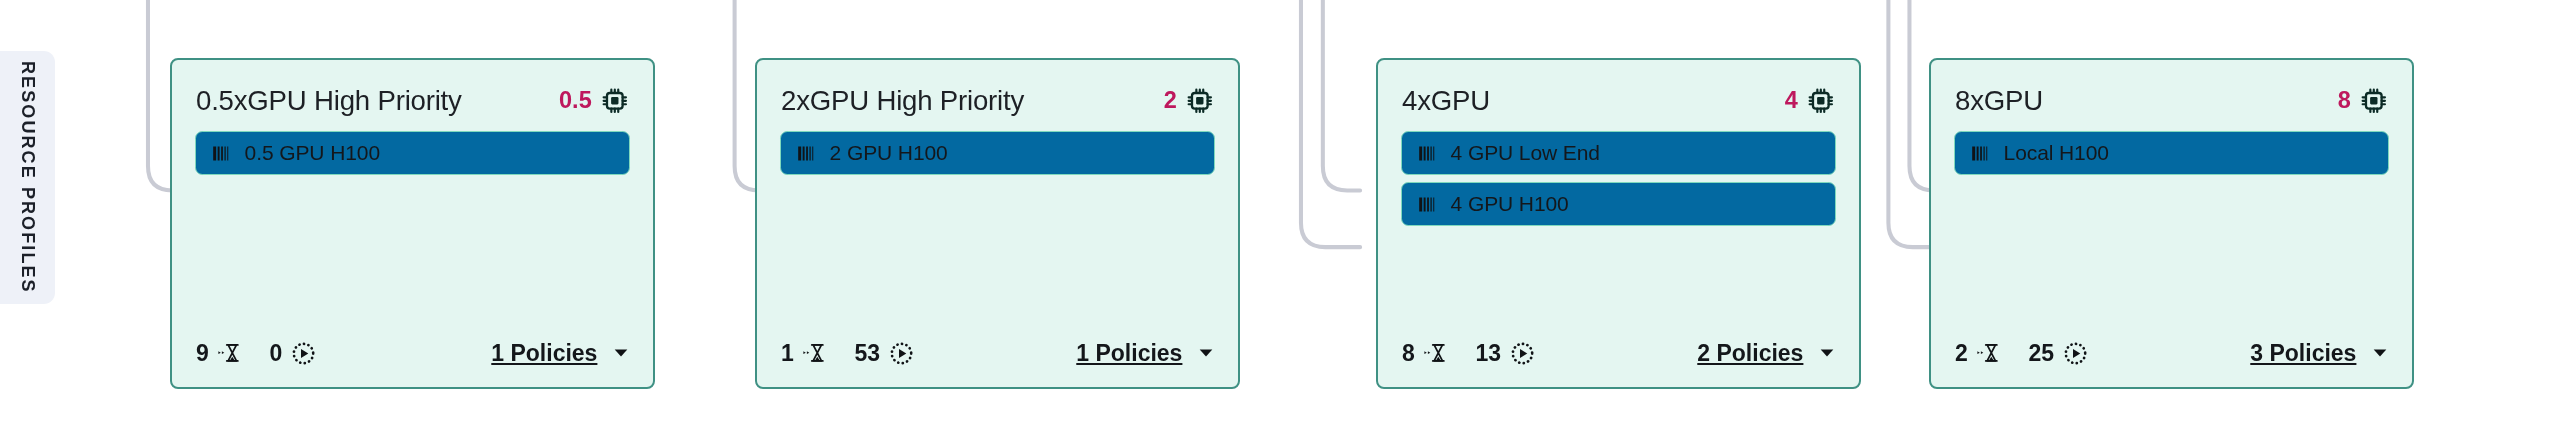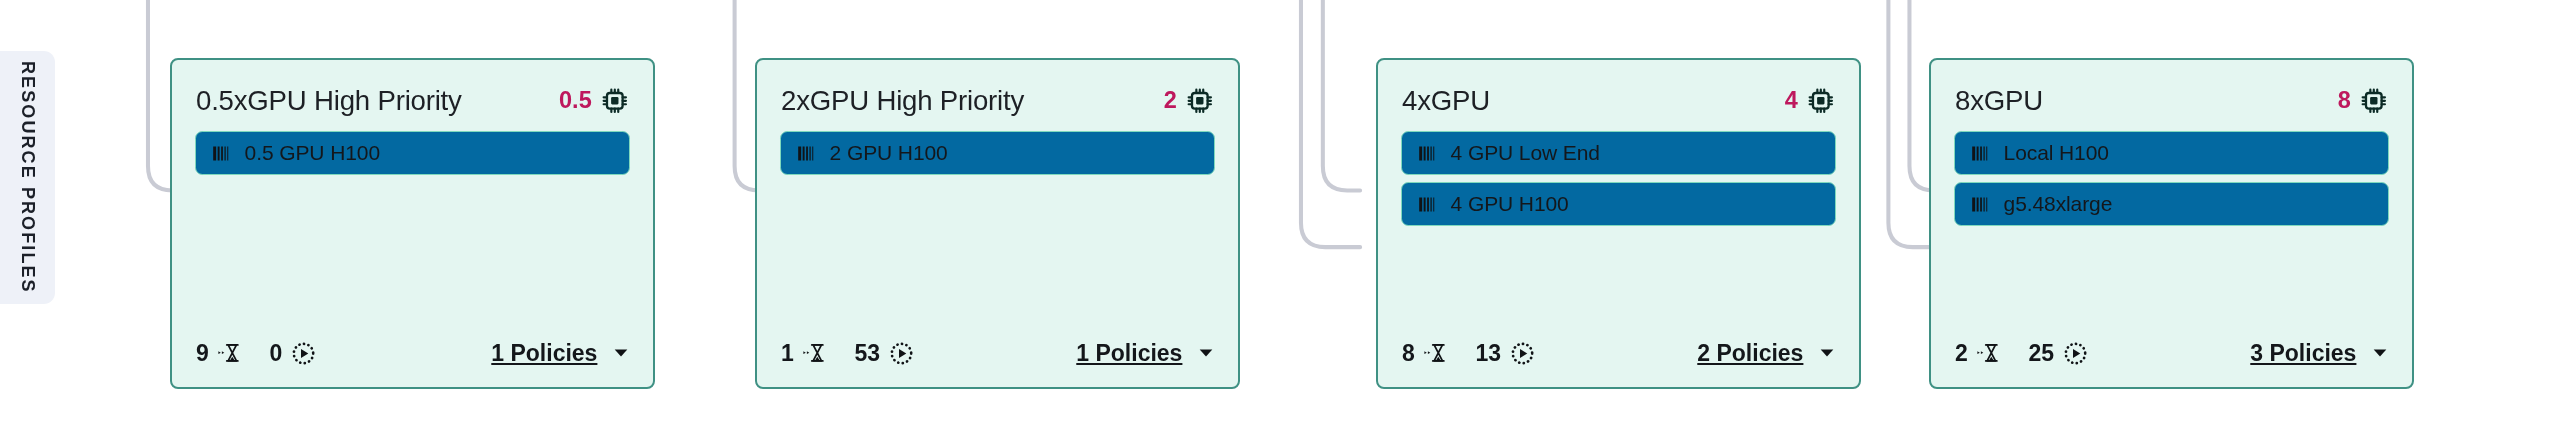--- a/index.html
+++ b/index.html
@@ -434,30 +434,20 @@
       <div class="pill">
         <svg class="pill-icon" width="21" height="21" viewBox="0 0 24 24">
           <rect x="2.5" y="4" width="3.4" height="16" fill="#101316"></rect>
           <rect x="7.6" y="4" width="2.2" height="16" fill="#101316"></rect>
           <rect x="11.6" y="4" width="2.0" height="16" fill="#101316"></rect>
           <rect x="15.4" y="4" width="1.4" height="16" fill="#101316"></rect>
           <rect x="18.6" y="4" width="1.1" height="16" fill="#101316"></rect>
         </svg>
         <span class="pill-label">Local H100</span>
       </div>
-      <div class="pill">
-        <svg class="pill-icon" width="21" height="21" viewBox="0 0 24 24">
-          <rect x="2.5" y="4" width="3.4" height="16" fill="#101316"></rect>
-          <rect x="7.6" y="4" width="2.2" height="16" fill="#101316"></rect>
-          <rect x="11.6" y="4" width="2.0" height="16" fill="#101316"></rect>
-          <rect x="15.4" y="4" width="1.4" height="16" fill="#101316"></rect>
-          <rect x="18.6" y="4" width="1.1" height="16" fill="#101316"></rect>
-        </svg>
-        <span class="pill-label">g5.48xlarge</span>
-      </div>
     </div>
     <div class="card-foot">
       <span class="stats">
         <span class="stat">
           <span class="stat-num">2</span>
           <svg class="stat-icon" width="24" height="24" viewBox="0 0 26 24">
             <g fill="#101316">
                 <polygon points="0.4,10.2 3.0,11.7 0.4,13.2"></polygon>
                 <polygon points="4.2,10.2 6.8,11.7 4.2,13.2"></polygon>
               </g>

